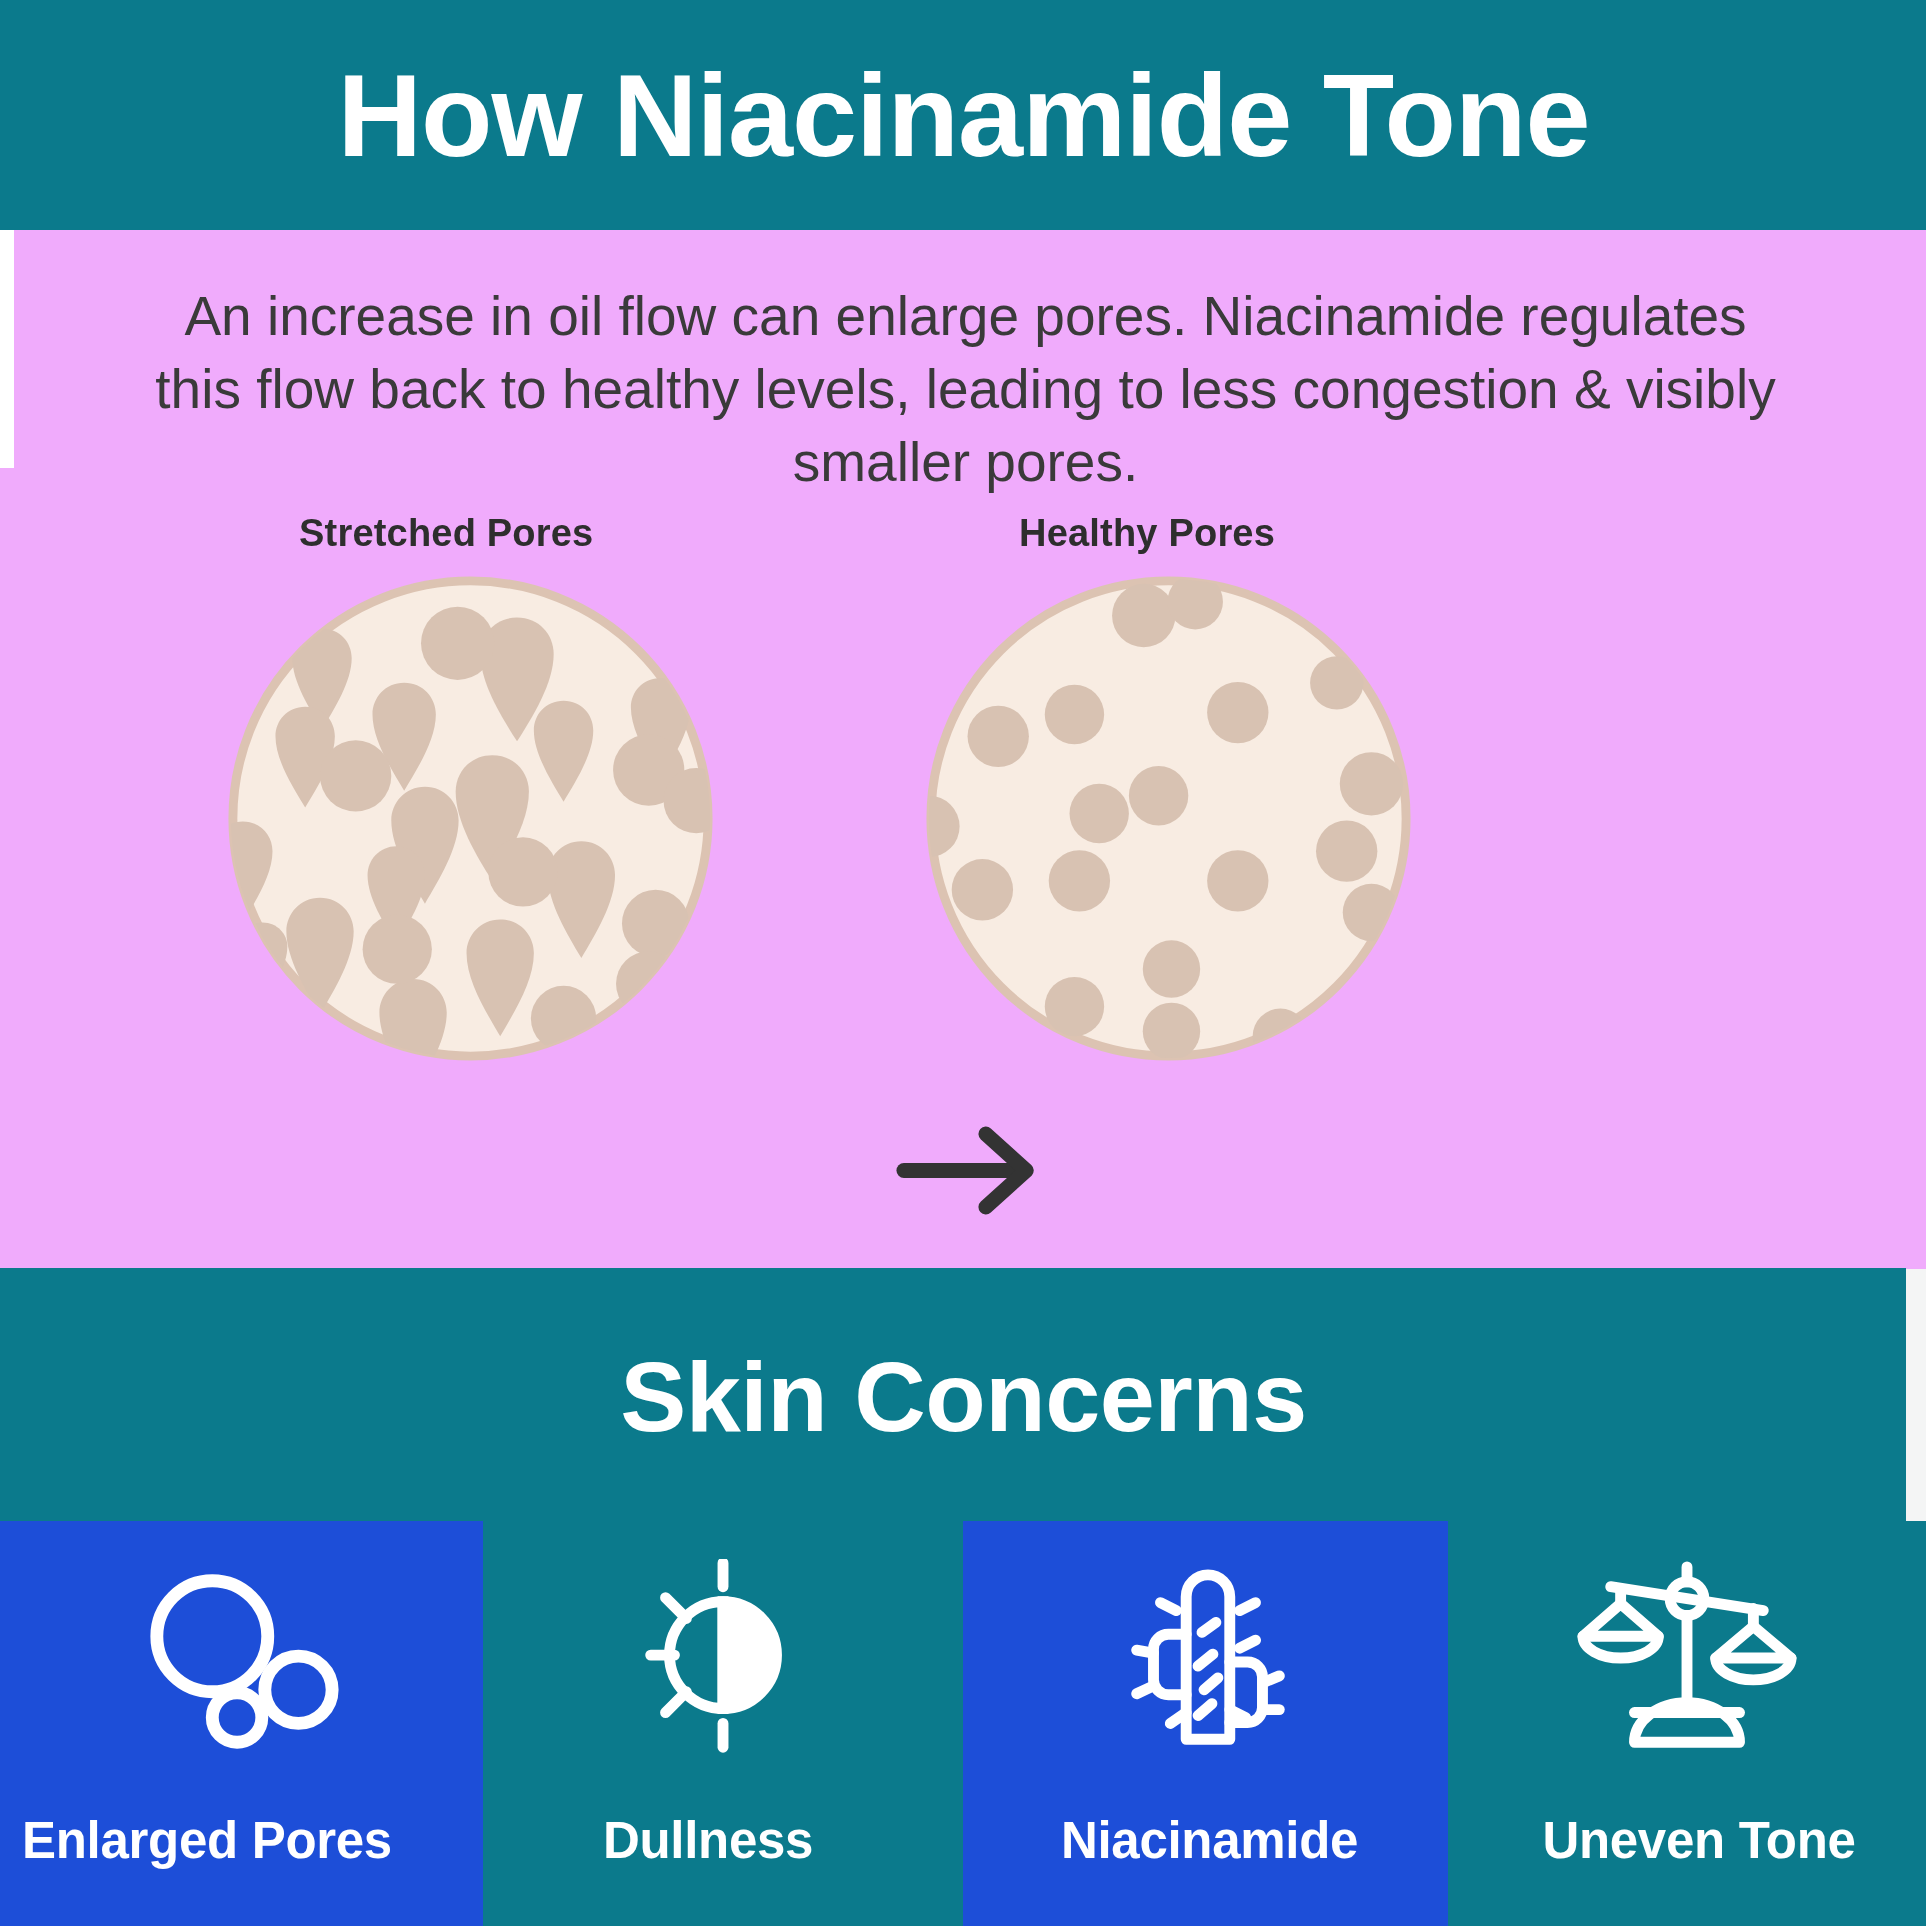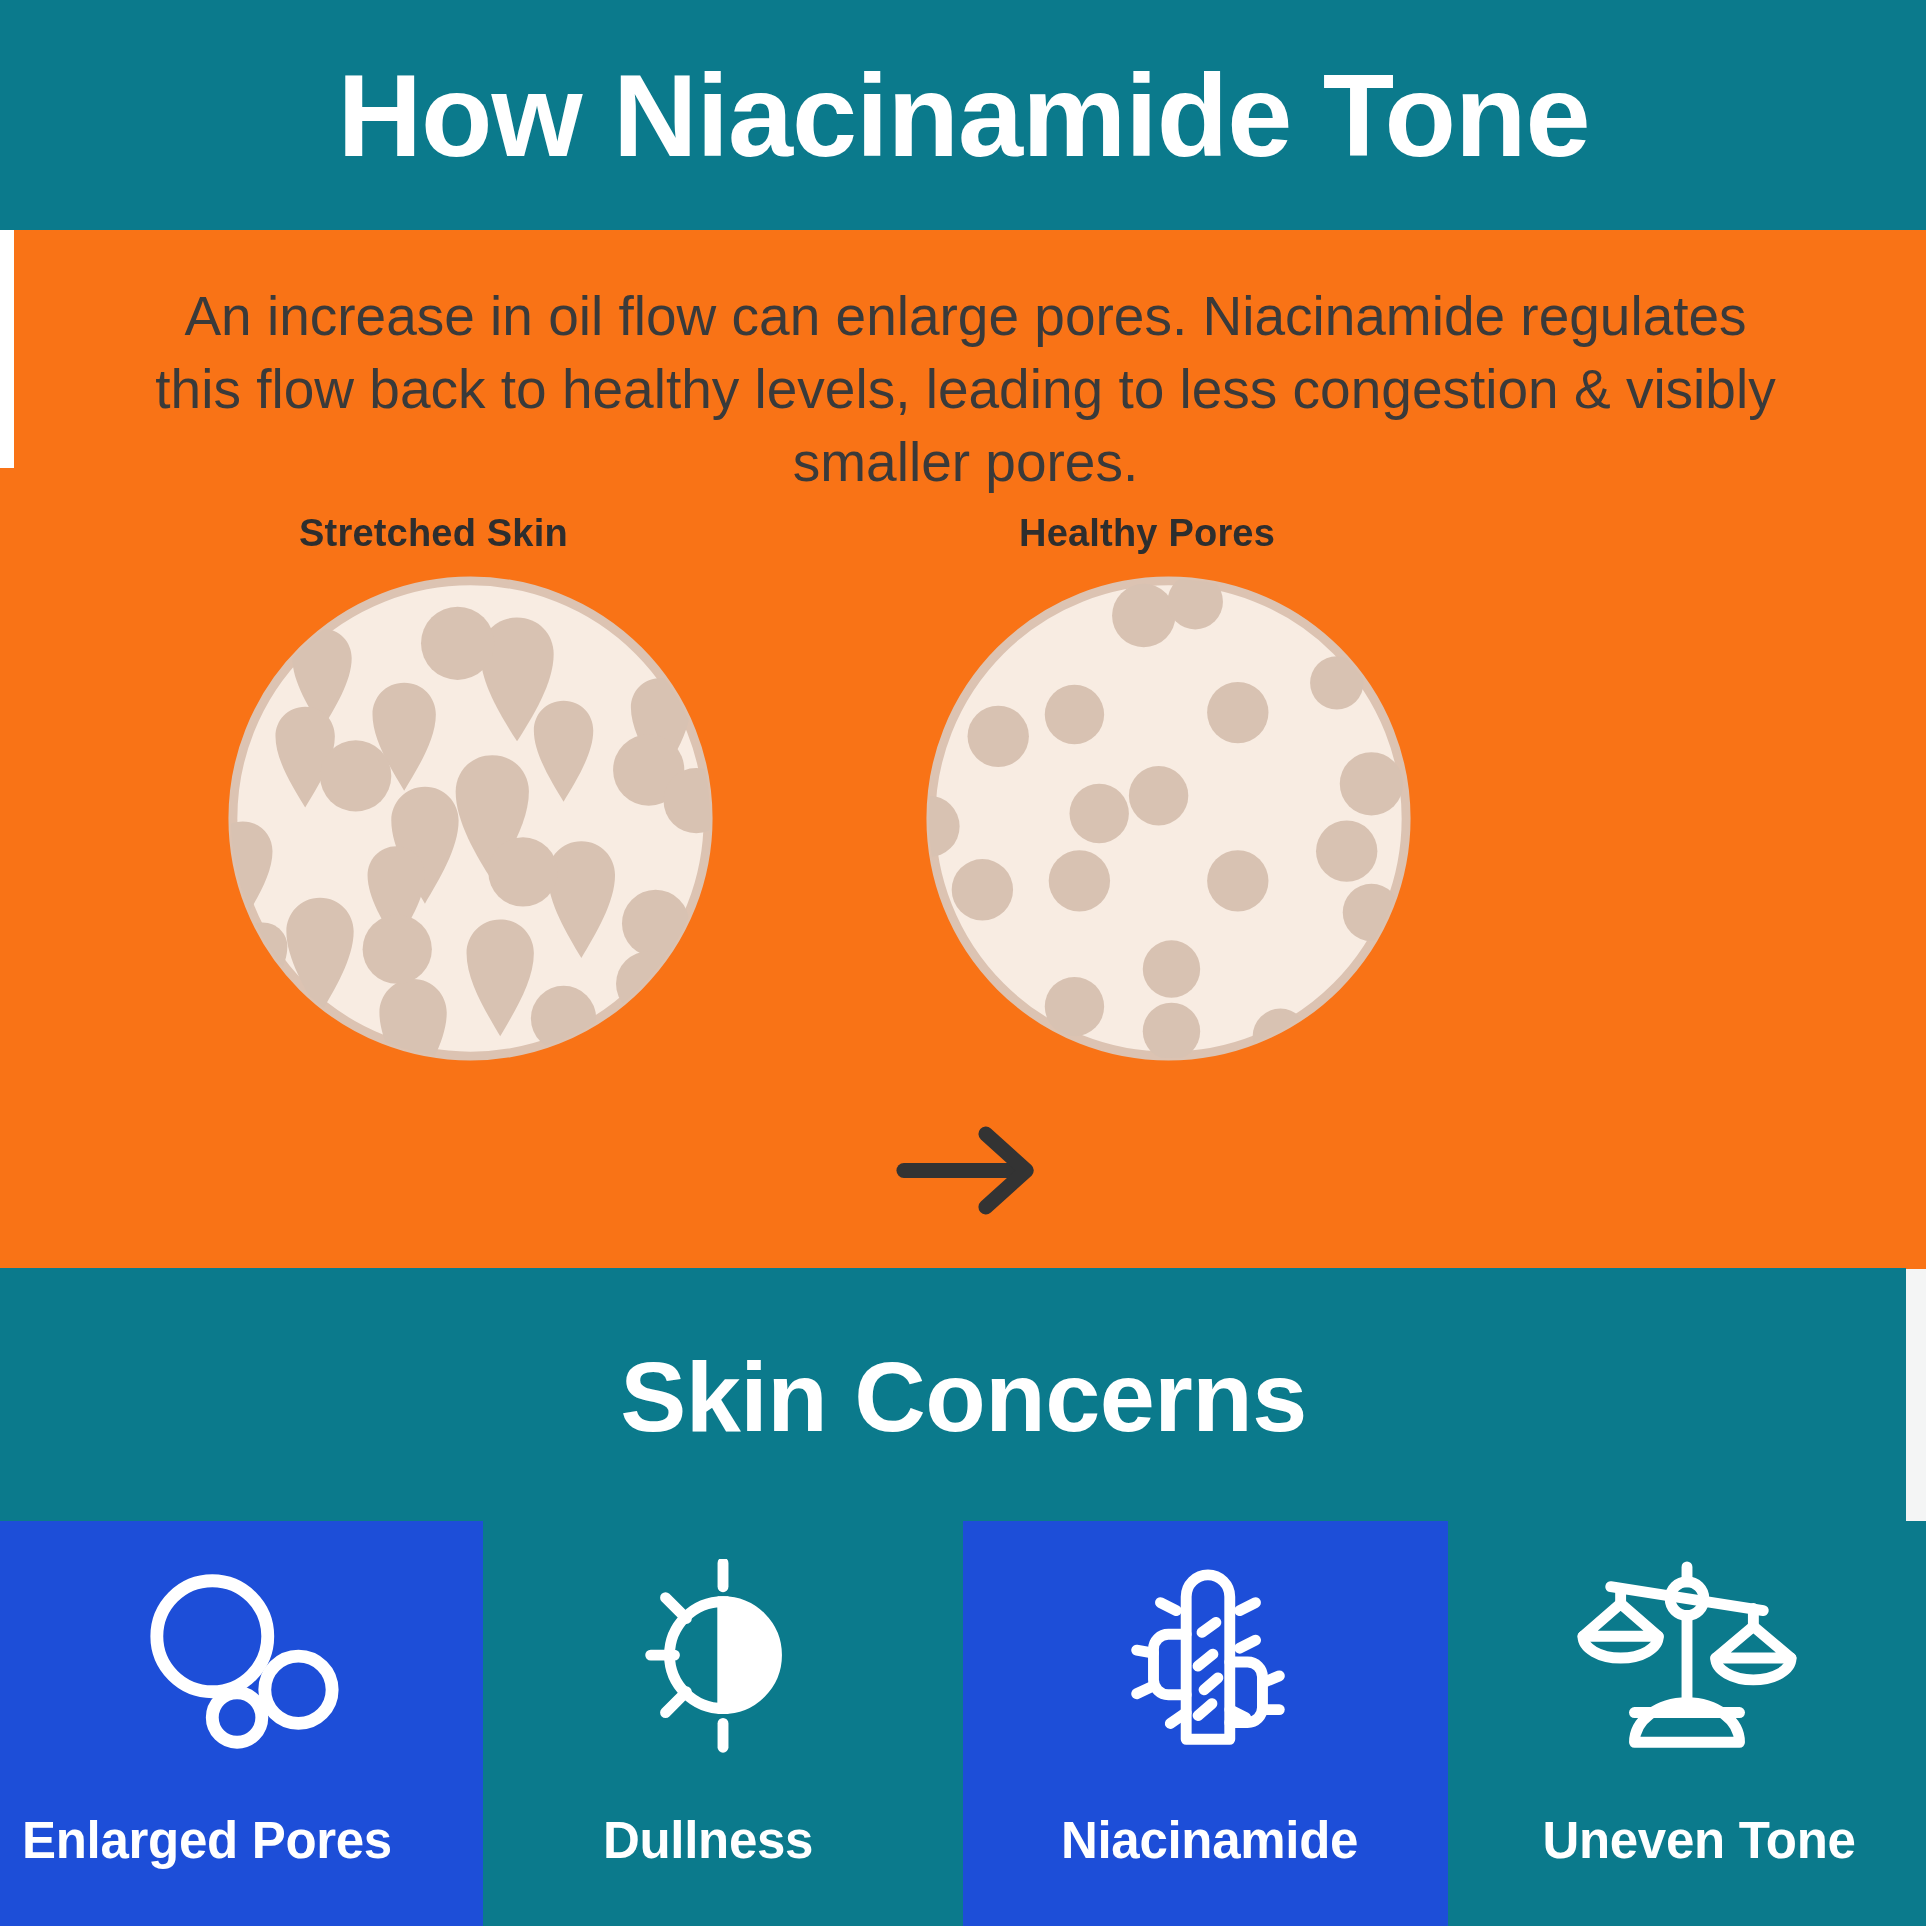--- a/index.html
+++ b/index.html
@@ -22,21 +22,21 @@
     font-size:117px;
     font-weight:bold;
     letter-spacing:-1px;
     line-height:1;
     text-align:center;
   }
 
   
   #mid-section {
     position:absolute; left:0; top:230px; width:1927px; height:1039px;
-    background:#f97316;
+    background:#f0abfc;
   }
   #left-white-strip {
     position:absolute; left:0; top:0; width:14px; height:238px;
     background:#ffffff;
   }
   #intro-paragraph {
     position:absolute; left:139px; top:50px; width:1653px;
     text-align:center;
     color:#3a3a3a;
     font-size:55px;
@@ -119,21 +119,21 @@
 </div>
 
 <div id="mid-section">
 
   <div id="left-white-strip"></div>
 
   <p id="intro-paragraph">An increase in oil flow can enlarge pores. Niacinamide regulates this flow back to healthy levels, leading to less congestion &amp; visibly smaller pores.</p>
 
   <div id="diagram">
 
-    <span class="pore-label" id="label-stretched">Stretched Skin</span>
+    <span class="pore-label" id="label-stretched">Stretched Pores</span>
     <span class="pore-label" id="label-healthy">Healthy Pores</span>
 
     <div class="circle-wrap" id="circle-stretched">
       <svg width="495" height="495" viewBox="0 0 500 500">
         <defs>
           <clipPath id="clipL">
               <circle cx="250" cy="250" r="242"></circle>
             </clipPath>
         </defs>
         <circle cx="250" cy="250" r="240" fill="#f8ece2" stroke="#dcc3b2" stroke-width="9"></circle>

